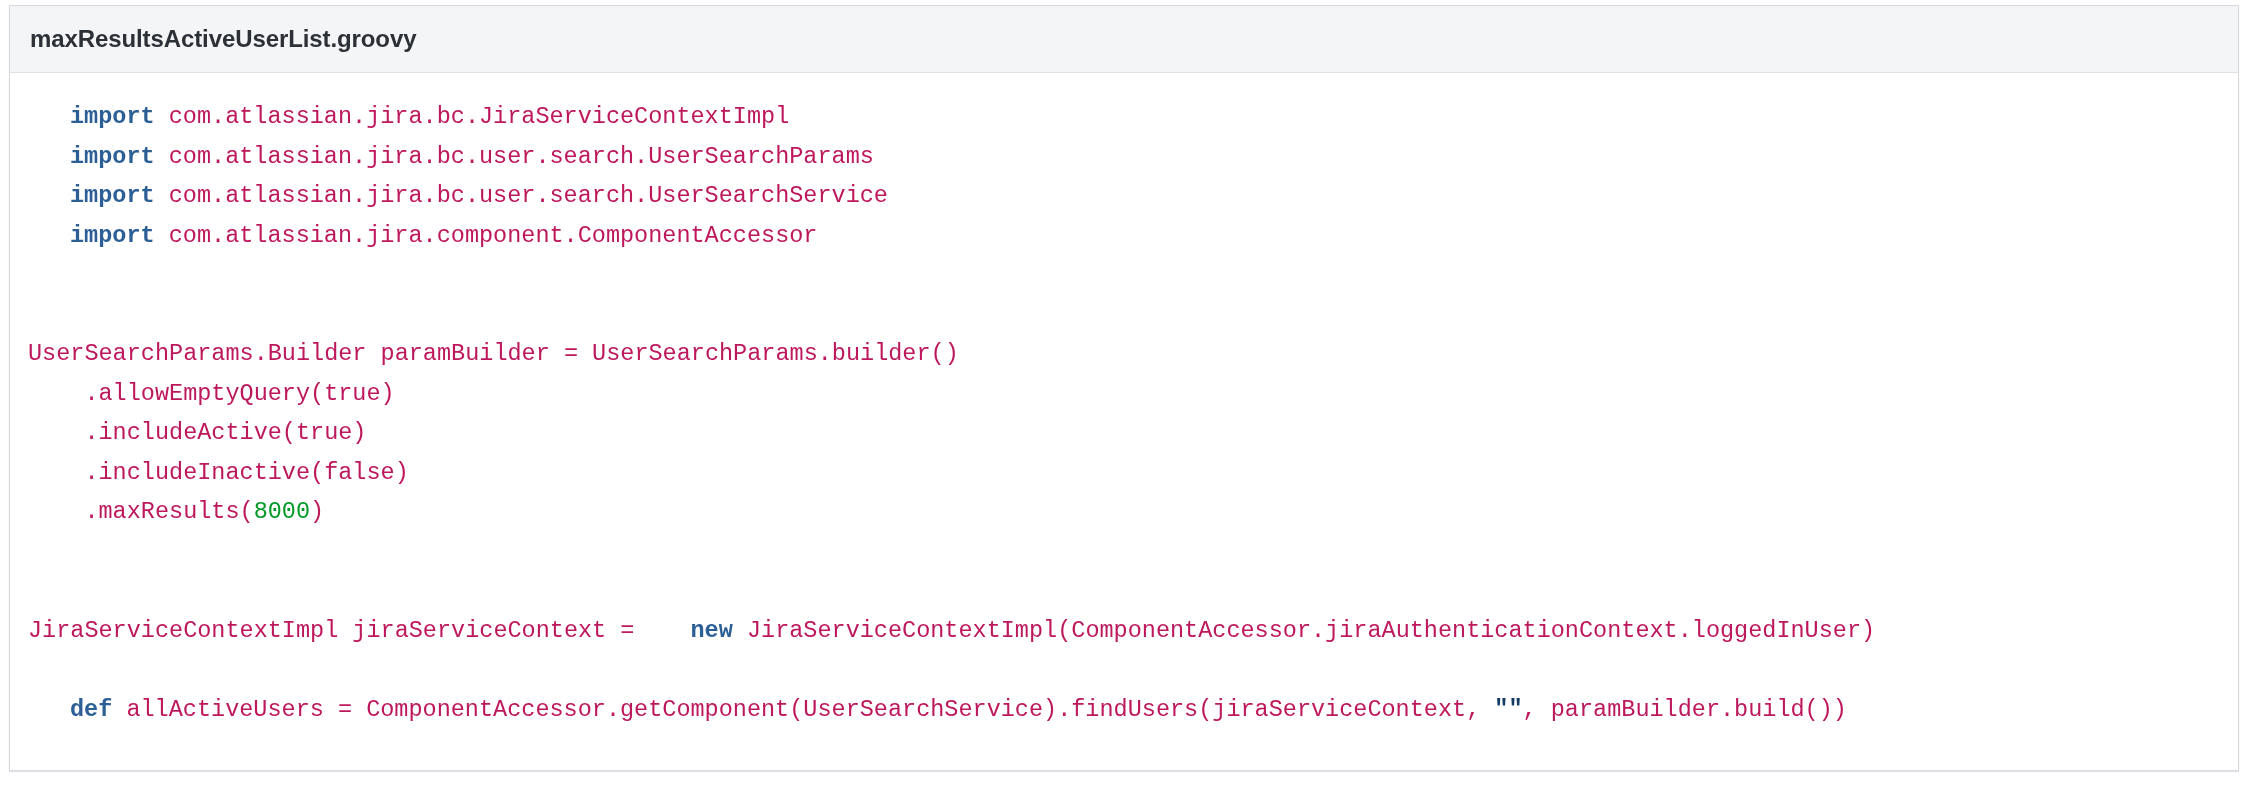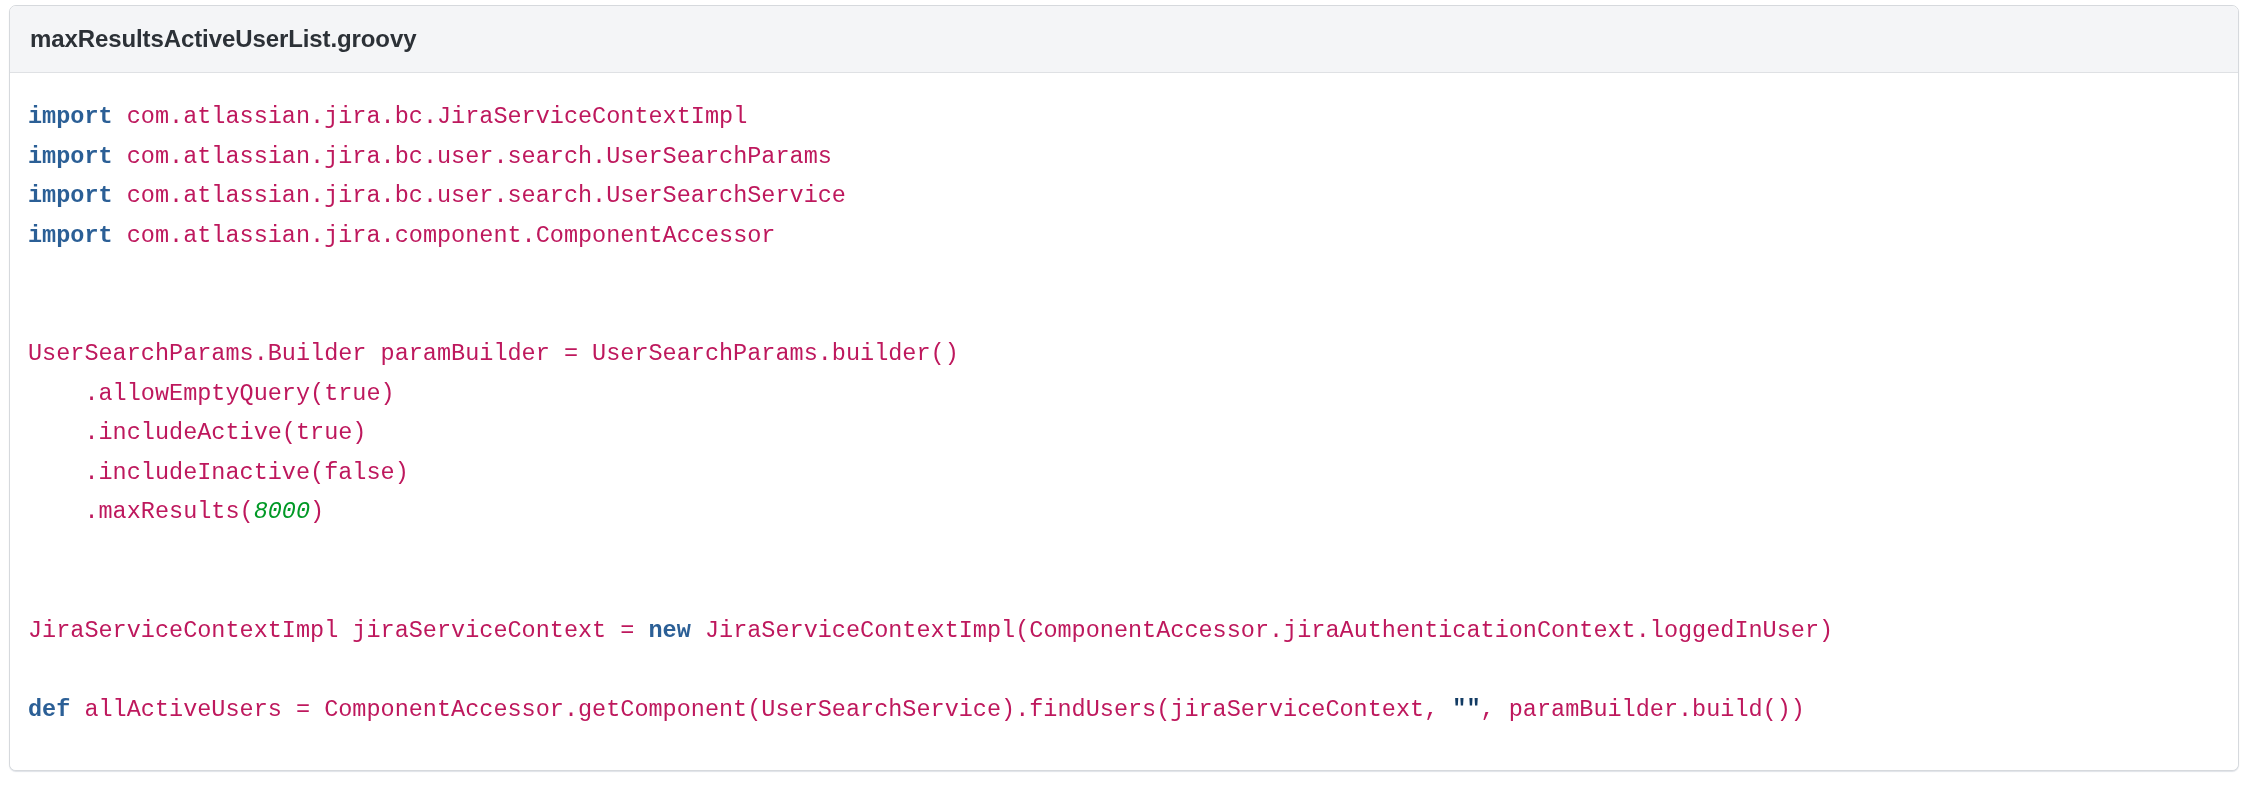--- a/index.html
+++ b/index.html
@@ -15,21 +15,21 @@
   }
 
   .code-panel {
     position: absolute;
     left: 9px;
     top: 5px;
     width: 2230px;
     height: 766px;
     box-sizing: border-box;
     border: 1px solid #d6d9dd;
-    border-radius: 7px;
+    border-radius: 0;
     background: #ffffff;
     box-shadow: 0 1px 1px rgba(9,30,66,0.13);
     overflow: hidden;
   }
 
   .code-header {
     height: 67px;
     box-sizing: border-box;
     background: #f4f5f7;
     border-bottom: 1px solid #dfe1e4;
@@ -66,24 +66,24 @@
   }
 
   .code-line {
     white-space: pre;
     min-height: 39.5px;
   }
 
   .tok-kw {
     color: #2b5f96;
     font-weight: bold;
+    margin-left: 42px;
   }
   .tok-num {
     color: #009926;
-    font-style: italic;
   }
   .tok-str {
     color: #123b63;
     font-weight: bold;
   }
   .tok-plain {
     color: #be185d;
   }
 </style>
 </head>

